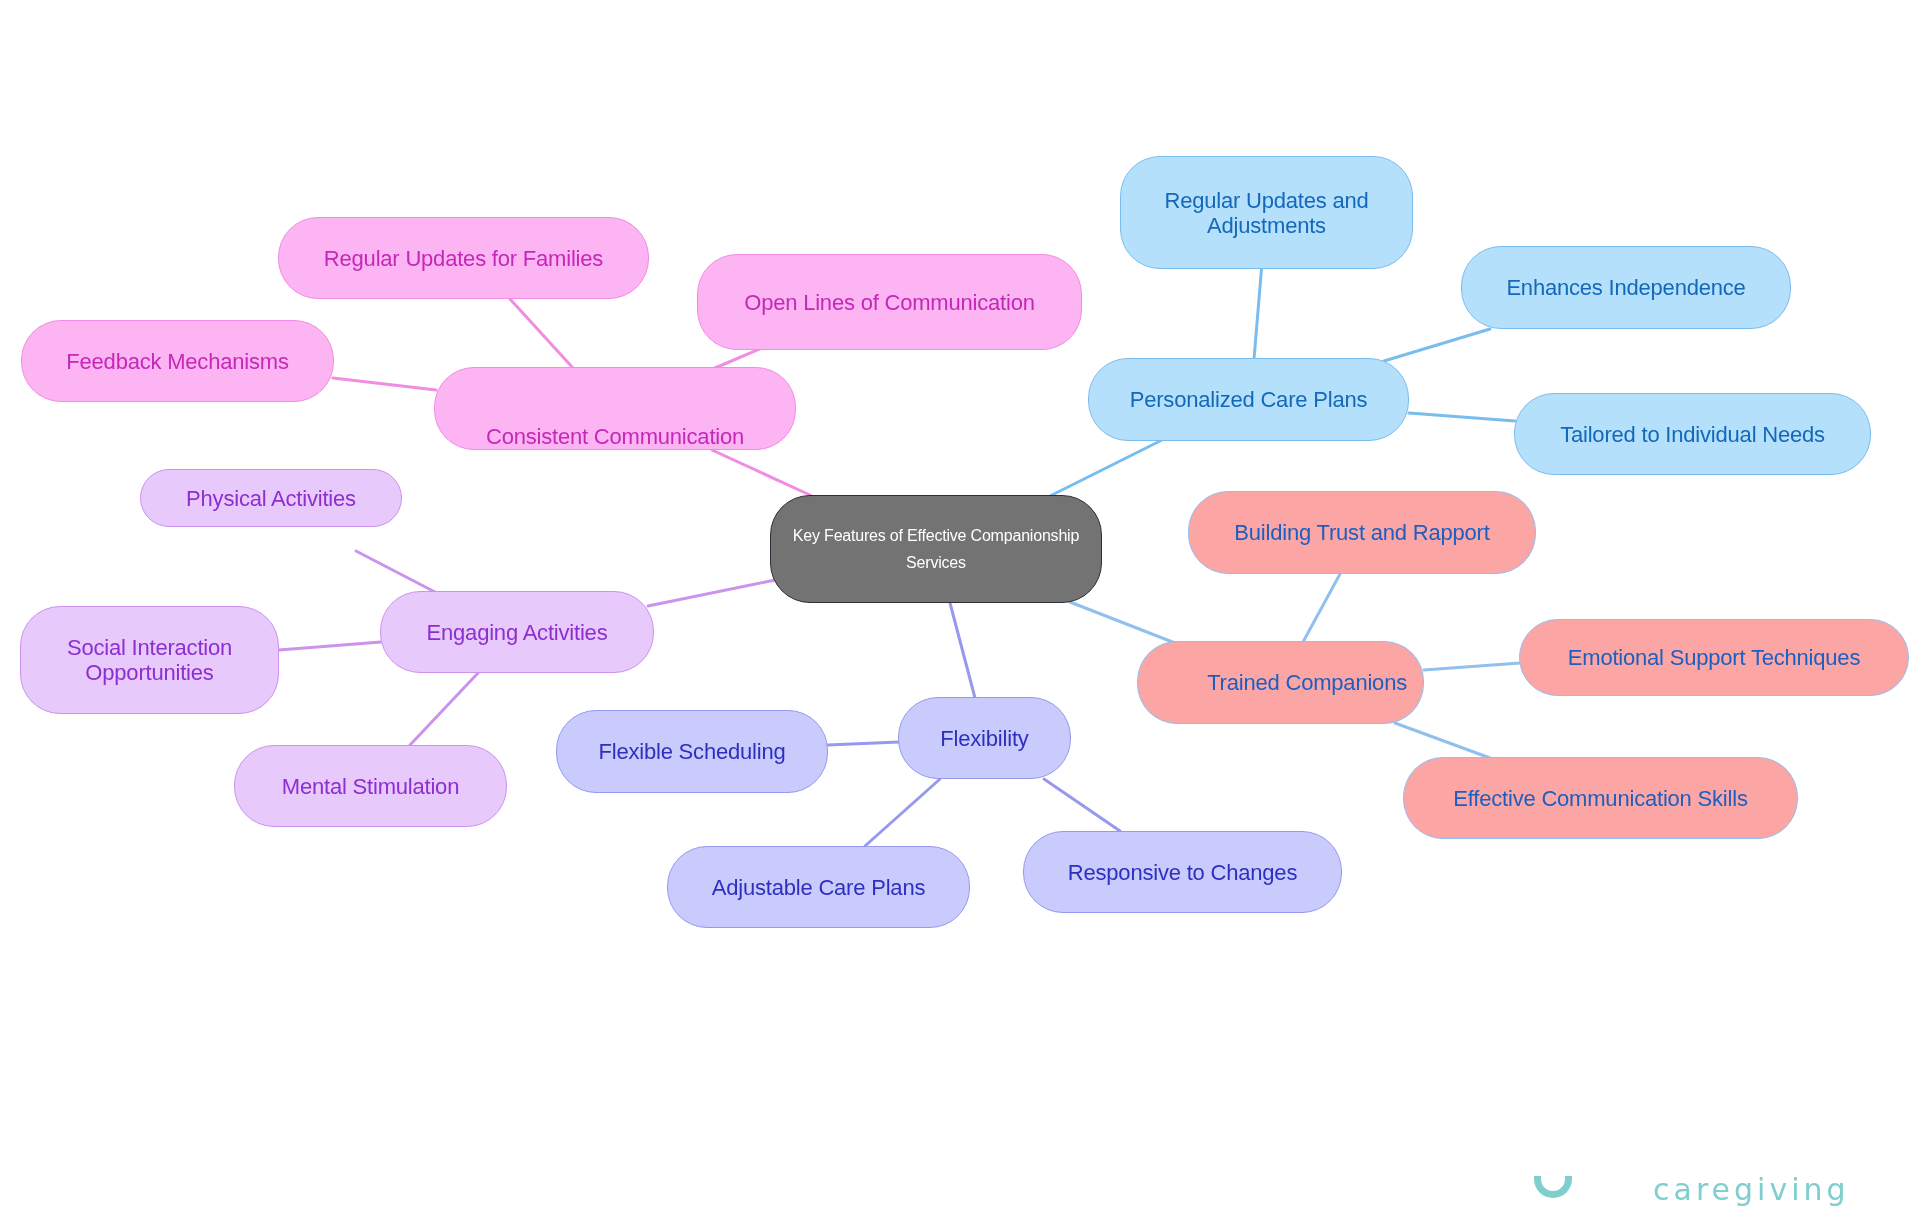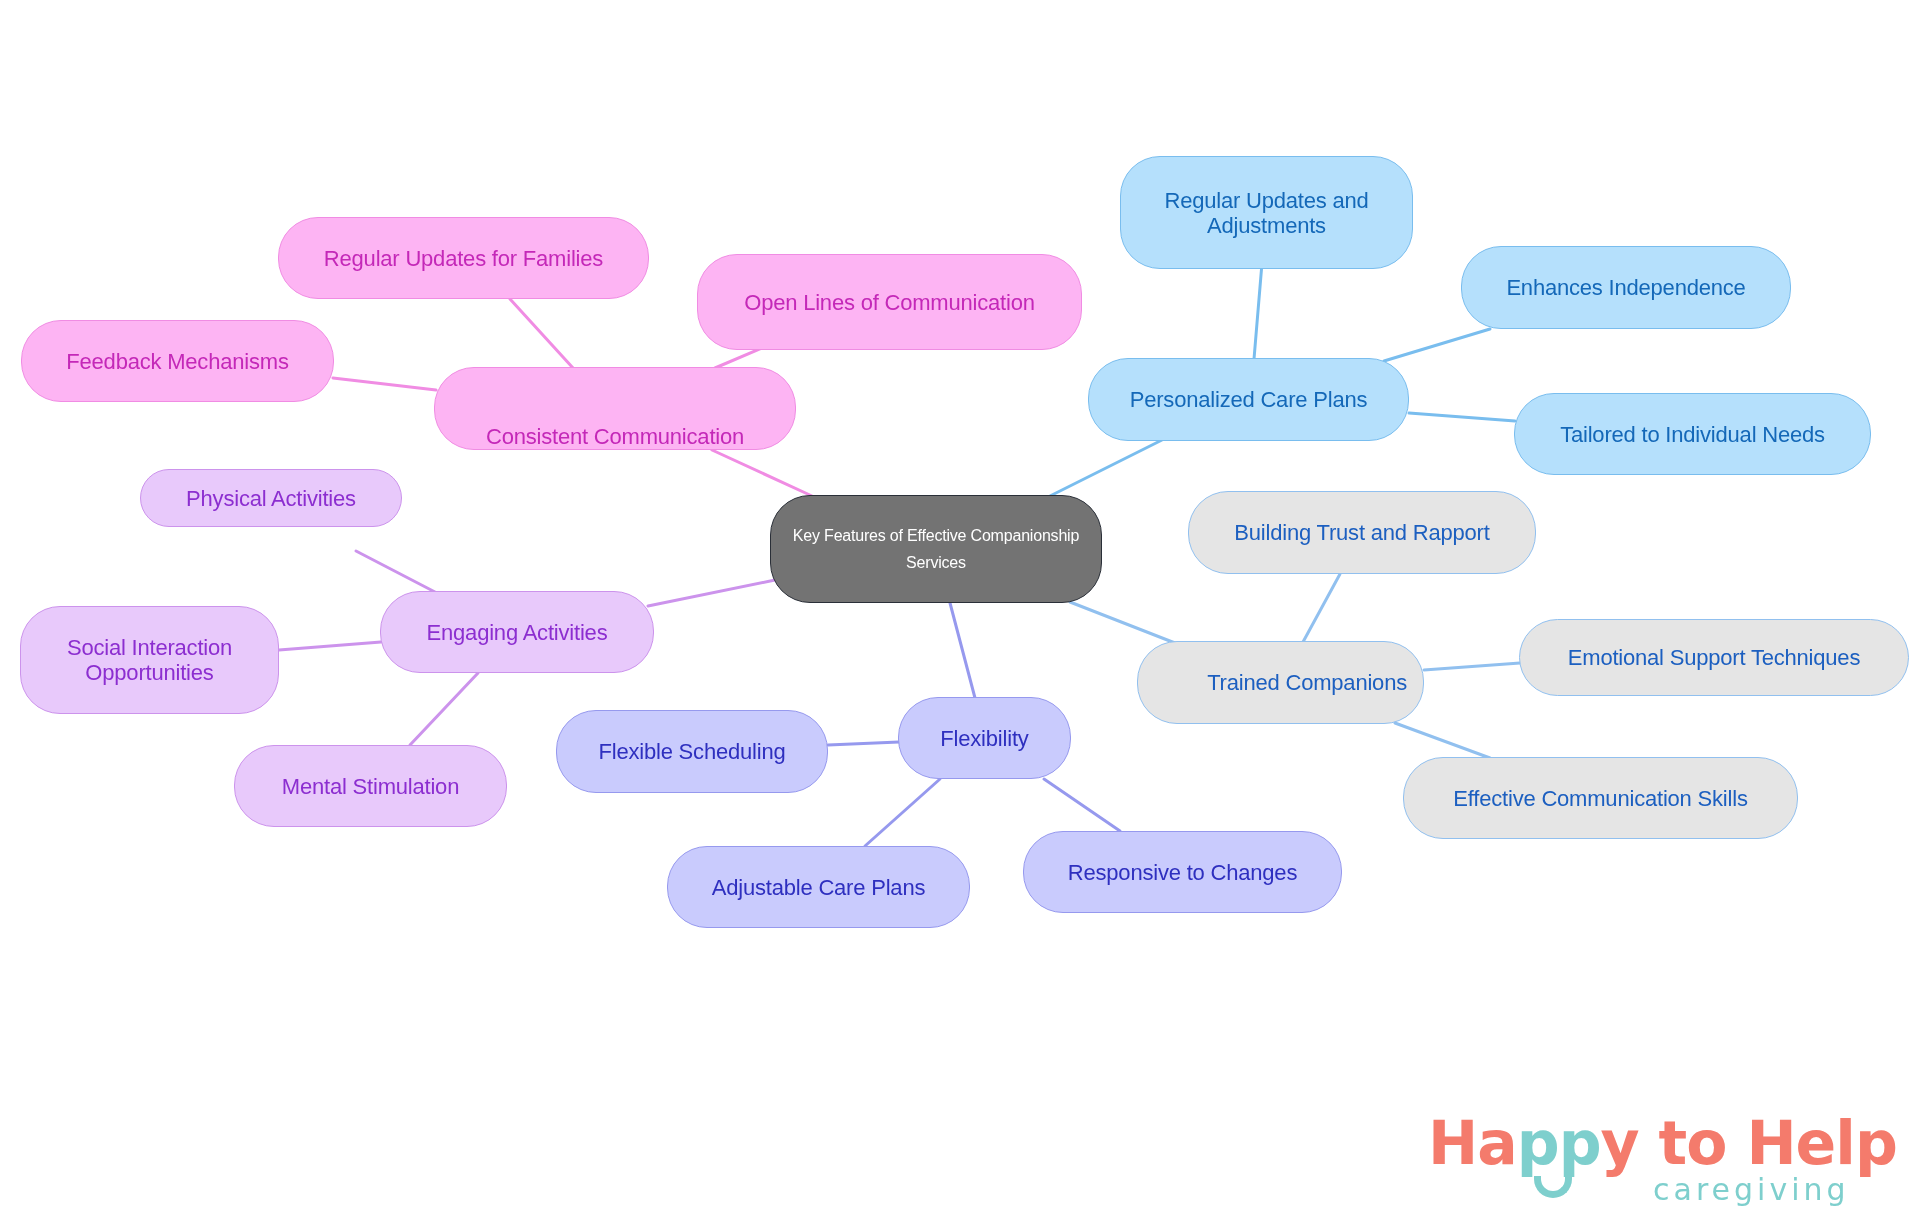--- a/index.html
+++ b/index.html
@@ -4,21 +4,21 @@
 <style>
   html,body{margin:0;padding:0;background:#ffffff;}
   body{width:1920px;height:1215px;position:relative;overflow:hidden;font-family:"Liberation Sans","DejaVu Sans",sans-serif;}
   #edges{position:absolute;left:0;top:0;width:1920px;height:1215px;}
   .node{position:absolute;box-sizing:border-box;border-radius:40px;display:flex;align-items:center;justify-content:center;text-align:center;font-size:22px;line-height:25px;padding:0 16px;letter-spacing:-0.2px;cursor:pointer;}
   .root{background:#737373;color:#ffffff;border:1.5px solid #2a2f38;font-size:16px;line-height:27px;border-radius:40px;}
   .pink{background:#fdb4f3;border:1.5px solid #f08ce3;color:#c428b8;}
   .purple{background:#e8c9fb;border:1.5px solid #cc93ec;color:#8c2ed0;}
   .indigo{background:#c9cbfd;border:1.5px solid #9699ee;color:#2e2fbf;}
   .sky{background:#b5e0fc;border:1.5px solid #79bdee;color:#1468b8;}
-  .lightblue{background:#e5e5e5;border:1.5px solid #91c0ef;color:#1c5fc0;}
+  .lightblue{background:#fca5a5;border:1.5px solid #91c0ef;color:#1c5fc0;}
   .logo{position:absolute;left:1428px;top:1108px;width:460px;height:105px;}
   .logo-main{position:absolute;left:0;top:0;font-family:"DejaVu Sans",sans-serif;font-weight:bold;font-size:60px;letter-spacing:-1px;color:#f47b6c;white-space:nowrap;}
   .logo-main .teal{color:#7ecfcd;}
   .logo-sub{position:absolute;left:225px;top:64px;font-family:"DejaVu Sans",sans-serif;font-size:30px;letter-spacing:4px;color:#7ecfcd;}
   .logo-smile{position:absolute;left:106px;top:68px;width:38px;height:22px;border:7px solid #7ecfcd;border-top:none;border-radius:0 0 26px 26px;box-sizing:border-box;}
 </style>
 </head>
 <body>
 
 <svg id="edges" xmlns="http://www.w3.org/2000/svg" width="1920" height="1215">
@@ -115,16 +115,15 @@
   <span>Building Trust and Rapport</span>
 </div>
 <div class="node lightblue" style="left:1519px;top:604px;width:390px;height:77px;margin-top:15px;">
   <span>Emotional Support Techniques</span>
 </div>
 <div class="node lightblue" style="left:1403px;top:757px;width:395px;height:82px;">
   <span>Effective Communication Skills</span>
 </div>
 
 <div class="logo">
-  <div class="logo-main"><span>Ha</span><span class="teal">pp</span><span>y to Help</span></div>
   <div class="logo-smile"></div>
   <div class="logo-sub">caregiving</div>
 </div>
 
 </body></html>

